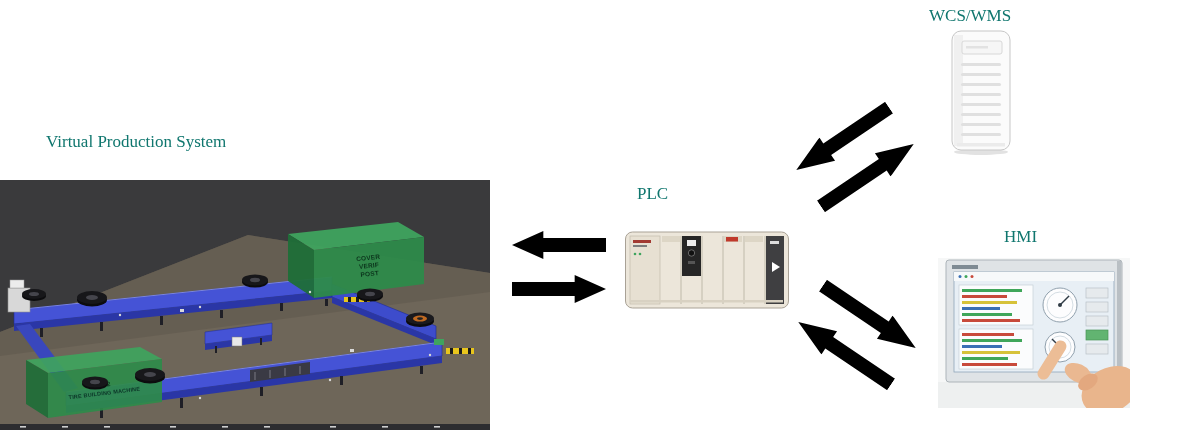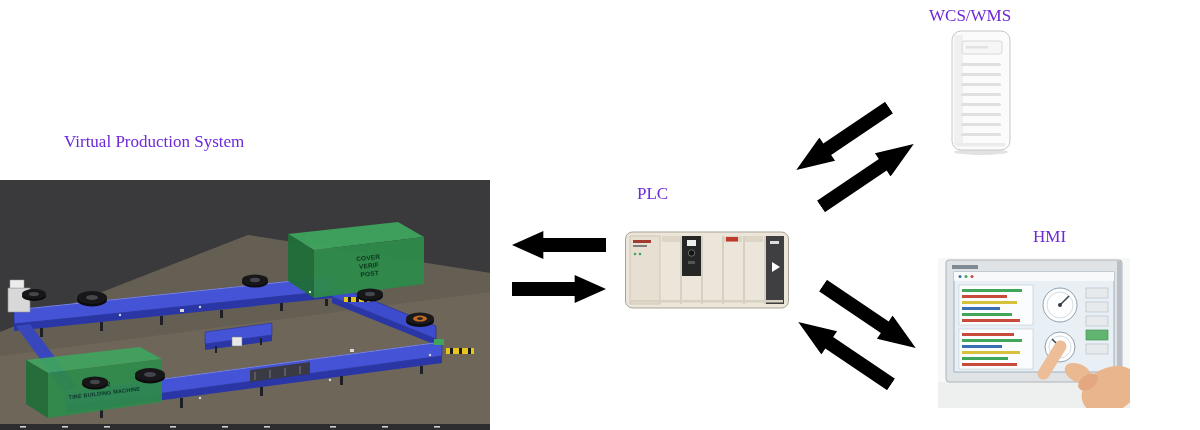--- a/index.html
+++ b/index.html
@@ -1,20 +1,20 @@
 <!DOCTYPE html>
 <html style="--arrow: #0e8382; --sim-background: #3a3a3c; --sim-floor: #6e6659; --conveyor-blue: #4553d6; --machine-green: #2e8b4a; --plc-body: #ece6da;"><head>
 <meta charset="utf-8">
 <style>
   * { margin:0; padding:0; box-sizing:border-box; }
   html,body { width:1200px; height:430px; background:#ffffff; }
   body { position:relative; overflow:hidden; font-family:"Liberation Serif", serif; }
   .abs { position:absolute; }
   .node-label {
-    font-size:17px; color:#6d28d9; white-space:nowrap;
+    font-size:17px; color:#0f766e; white-space:nowrap;
     font-family:"Liberation Serif", serif;
   }
   .figure { display:block; }
   .figure svg { display:block; width:100%; height:100%; }
   .arrow-pair svg { display:block; width:100%; height:100%; }
   .mirror { transform: scaleX(-1); }
   .box-label {
     fill:#07331a; font-family:"Liberation Sans", sans-serif;
     font-weight:bold; letter-spacing:.2px;
   }
@@ -26,24 +26,24 @@
   <defs>
     <symbol id="dbl-arrow" viewBox="0 0 96 72">
       <polygon points="0,14 32,0 32,7 96,7 96,21 32,21 32,28"></polygon>
       <polygon points="96,58 64,44 64,51 0,51 0,65 64,65 64,72"></polygon>
     </symbol>
   </defs>
 </svg>
 
 <div id="canvas" class="abs" style="left:0;top:0;width:1200px;height:430px">
 
-  <div class="node-label abs" style="left:64px;top:132px">Virtual Production System</div>
+  <div class="node-label abs" style="left:46px;top:132px">Virtual Production System</div>
   <div class="node-label abs" style="left:637px;top:184px">PLC</div>
   <div class="node-label abs" style="left:929px;top:6px">WCS/WMS</div>
-  <div class="node-label abs" style="left:1033px;top:227px">HMI</div>
+  <div class="node-label abs" style="left:1004px;top:227px">HMI</div>
 
   <div class="figure abs" style="left:0;top:180px;width:490px;height:250px">
     <svg viewBox="0 0 490 250" preserveAspectRatio="none">
       <rect width="490" height="250" style="fill:var(--sim-background,#3a3a3c)"></rect>
 
       <polygon points="0,152 248,55 490,93 490,250 0,250" style="fill:var(--sim-floor,#6e6659)"></polygon>
       <polygon points="0,152 248,55 490,93 490,112 0,176" fill="#5f584d" opacity="0.55"></polygon>
 
       <g>
 

